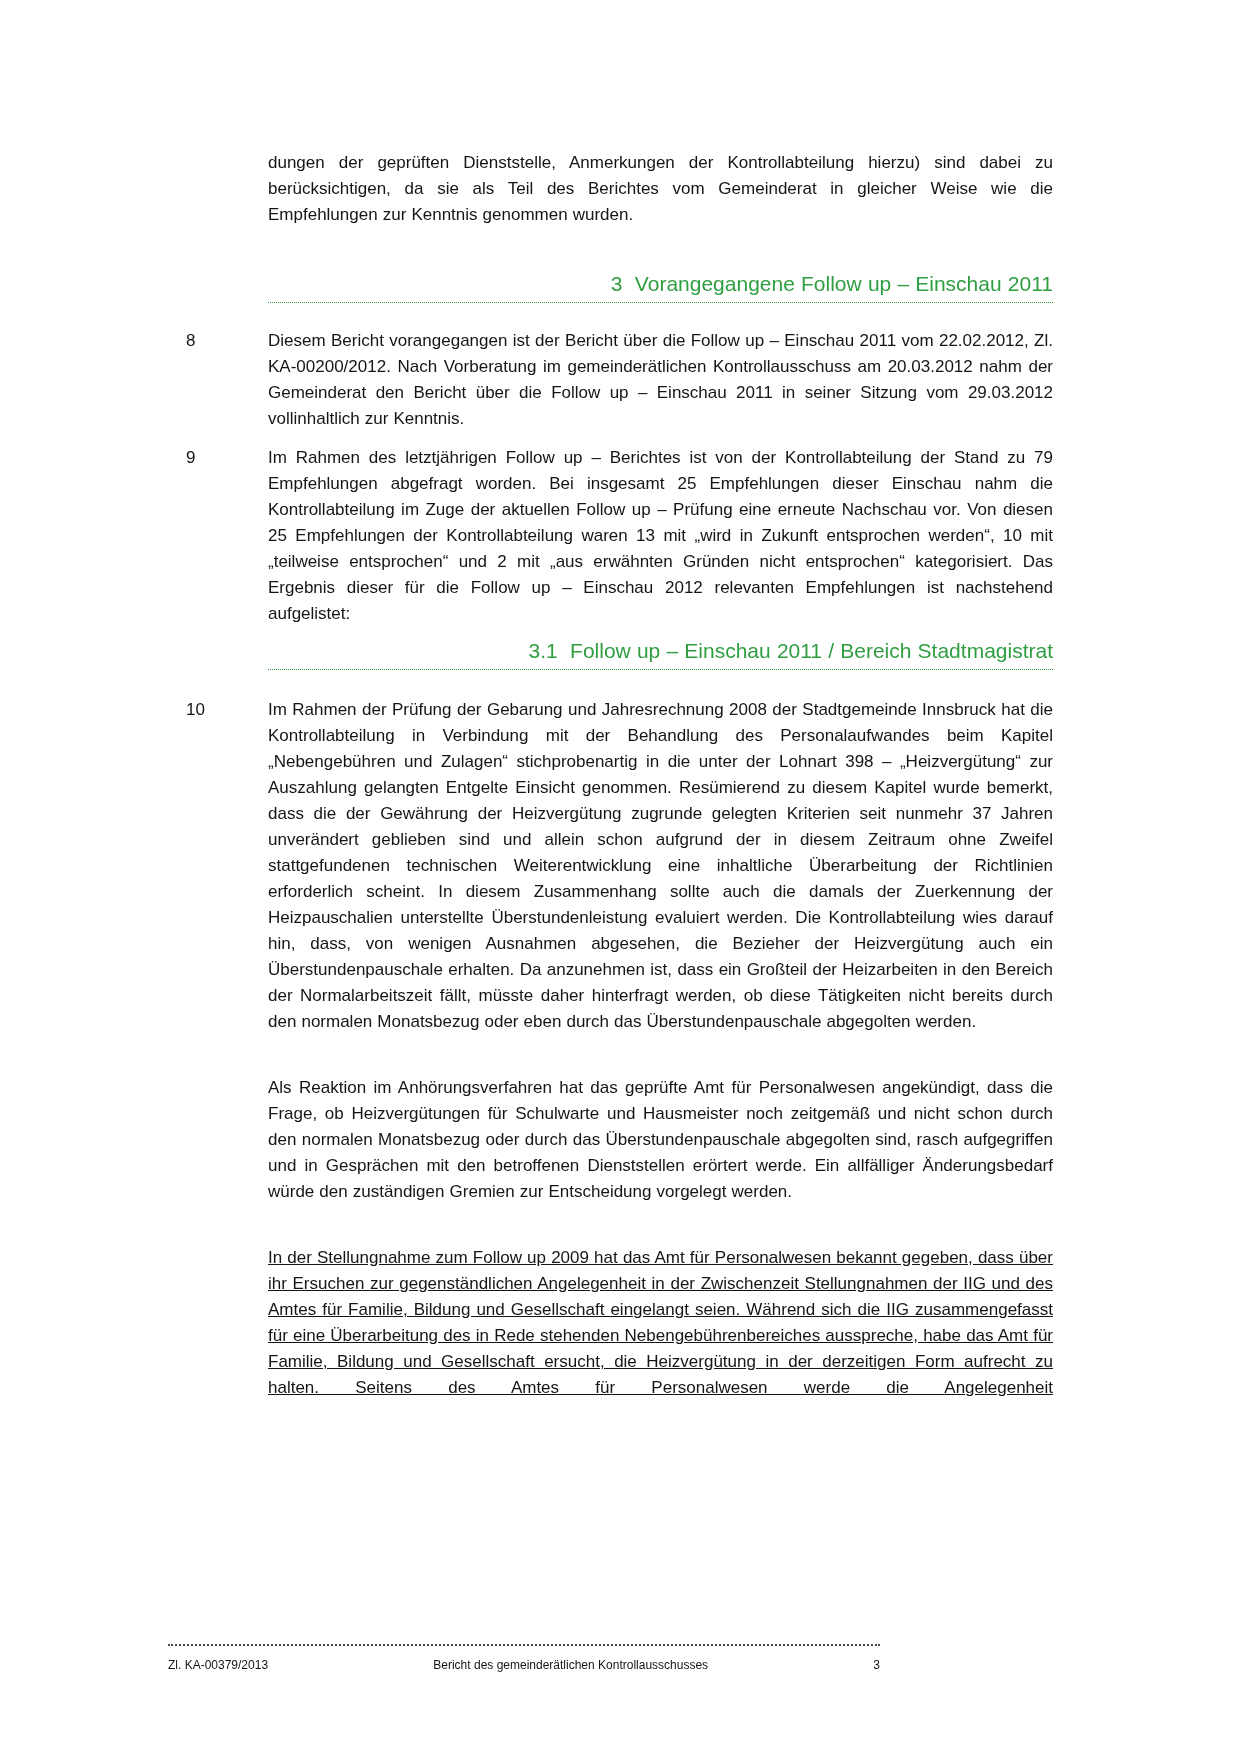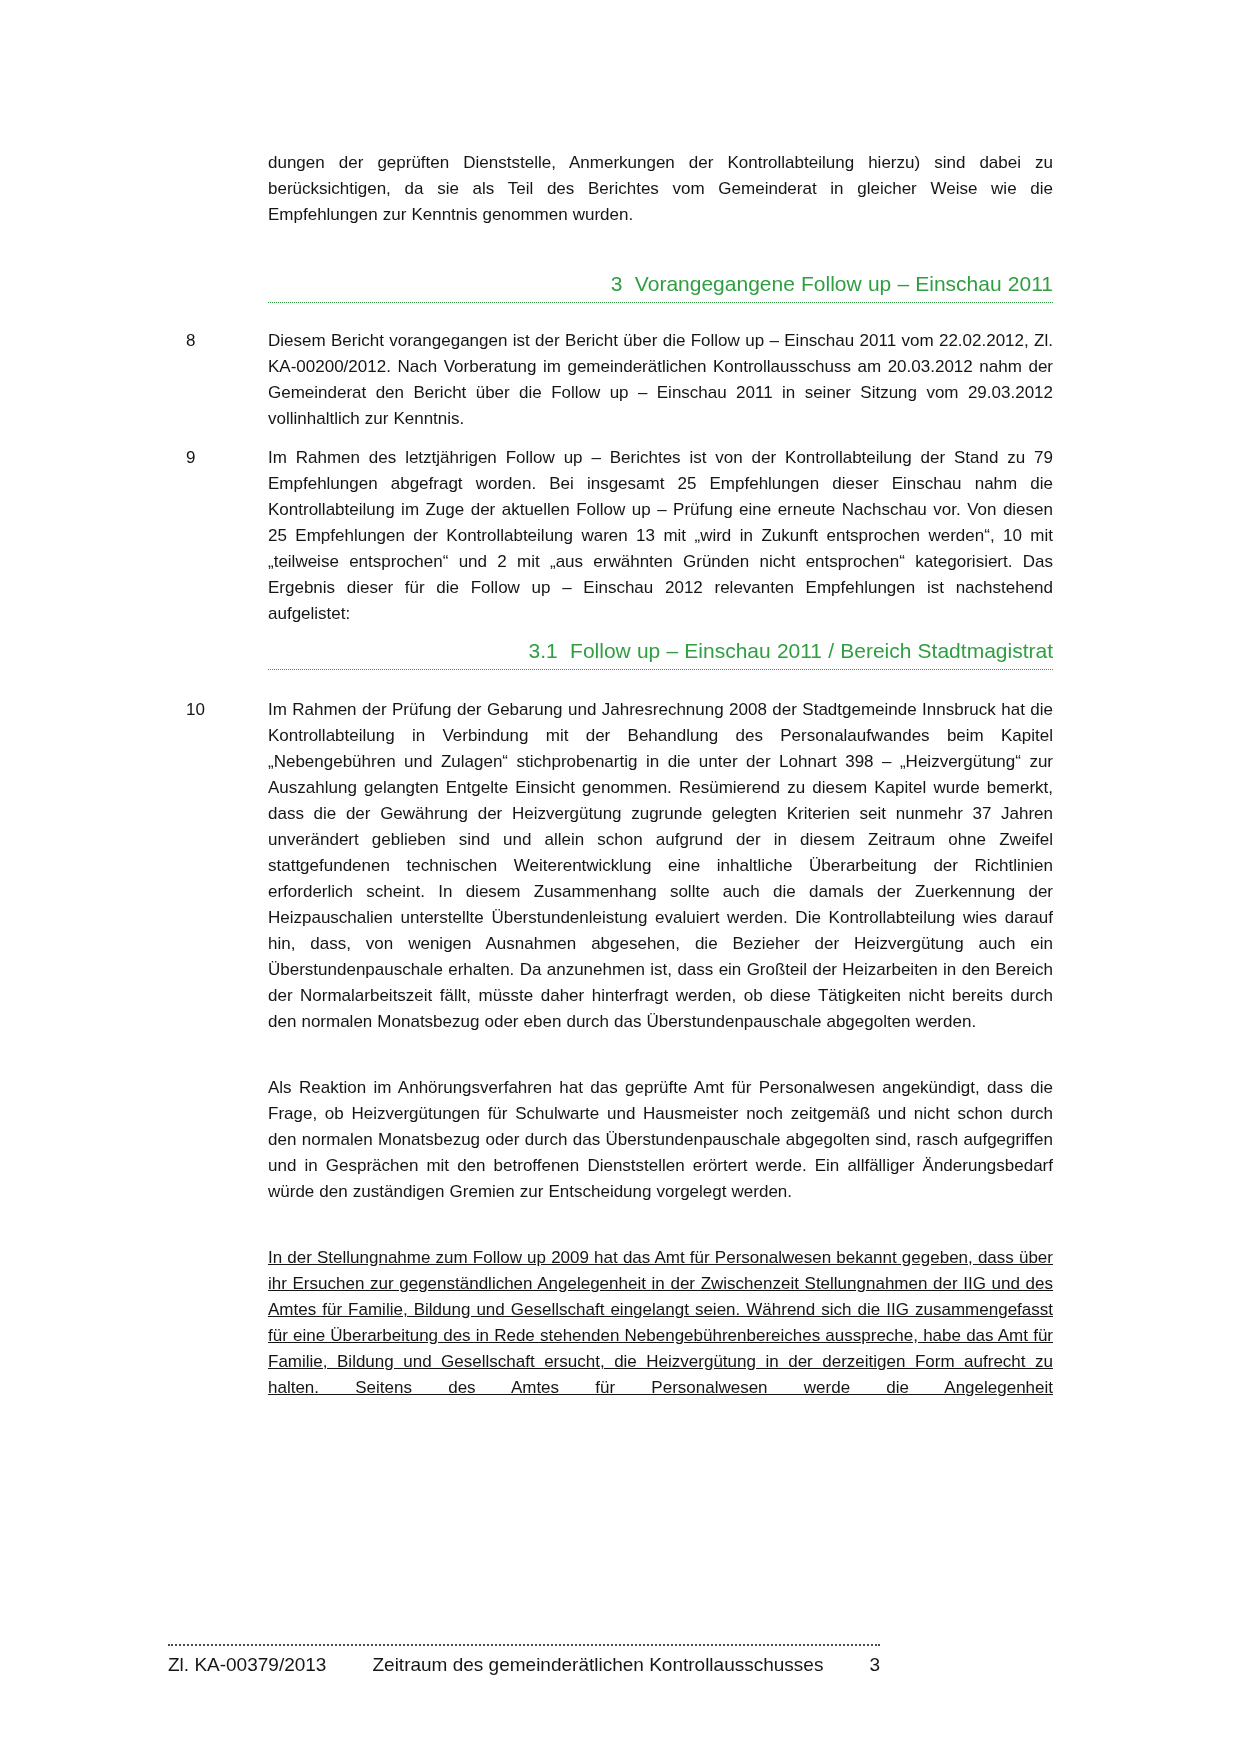--- a/index.html
+++ b/index.html
@@ -53,21 +53,21 @@
   }
   .footer{
     position:absolute;
     left:100px;
     right:292px;
     bottom:80px;
     border-top:2px dotted #4a4a4a;
     padding-top:9px;
     display:flex;
     align-items:baseline;
-    font-size:19px;
+    font-size:12px;
     line-height:20px;
   }
   .footer-center{flex:1;text-align:center;}
 </style>
 </head>
 <body>
 
 <div class="page">
   <main class="content">
 
@@ -106,16 +106,16 @@
         <p>Im Rahmen der Prüfung der Gebarung und Jahresrechnung 2008 der Stadtgemeinde Innsbruck hat die Kontrollabteilung in Verbindung mit der Behandlung des Personalaufwandes beim Kapitel „Nebengebühren und Zulagen“ stichprobenartig in die unter der Lohnart 398 – „Heizvergütung“ zur Auszahlung gelangten Entgelte Einsicht genommen. Resümierend zu diesem Kapitel wurde bemerkt, dass die der Gewährung der Heizvergütung zugrunde gelegten Kriterien seit nunmehr 37 Jahren unverändert geblieben sind und allein schon aufgrund der in diesem Zeitraum ohne Zweifel stattgefundenen technischen Weiterentwicklung eine inhaltliche Überarbeitung der Richtlinien erforderlich scheint. In diesem Zusammenhang sollte auch die damals der Zuerkennung der Heizpauschalien unterstellte Überstundenleistung evaluiert werden. Die Kontrollabteilung wies darauf hin, dass, von wenigen Ausnahmen abgesehen, die Bezieher der Heizvergütung auch ein Überstundenpauschale erhalten. Da anzunehmen ist, dass ein Großteil der Heizarbeiten in den Bereich der Normalarbeitszeit fällt, müsste daher hinterfragt werden, ob diese Tätigkeiten nicht bereits durch den normalen Monatsbezug oder eben durch das Überstundenpauschale abgegolten werden.</p>
         <p class="cont-para">Als Reaktion im Anhörungsverfahren hat das geprüfte Amt für Personalwesen angekündigt, dass die Frage, ob Heizvergütungen für Schulwarte und Hausmeister noch zeitgemäß und nicht schon durch den normalen Monatsbezug oder durch das Überstundenpauschale abgegolten sind, rasch aufgegriffen und in Gesprächen mit den betroffenen Dienststellen erörtert werde. Ein allfälliger Änderungsbedarf würde den zuständigen Gremien zur Entscheidung vorgelegt werden.</p>
         <p class="cont-para continued">In der Stellungnahme zum Follow up 2009 hat das Amt für Personalwesen bekannt gegeben, dass über ihr Ersuchen zur gegenständlichen Angelegenheit in der Zwischenzeit Stellungnahmen der IIG und des Amtes für Familie, Bildung und Gesellschaft eingelangt seien. Während sich die IIG zusammengefasst für eine Überarbeitung des in Rede stehenden Nebengebührenbereiches ausspreche, habe das Amt für Familie, Bildung und Gesellschaft ersucht, die Heizvergütung in der derzeitigen Form aufrecht zu halten. Seitens des Amtes für Personalwesen werde die Angelegenheit</p>
       </div>
     </div>
 
   </main>
 
   <footer class="footer">
     <span class="footer-left">Zl. KA-00379/2013</span>
-    <span class="footer-center">Zeitraum des gemeinderätlichen Kontrollausschusses</span>
+    <span class="footer-center">Bericht des gemeinderätlichen Kontrollausschusses</span>
     <span class="footer-right">3</span>
   </footer>
 </div>
 
 </body></html>

